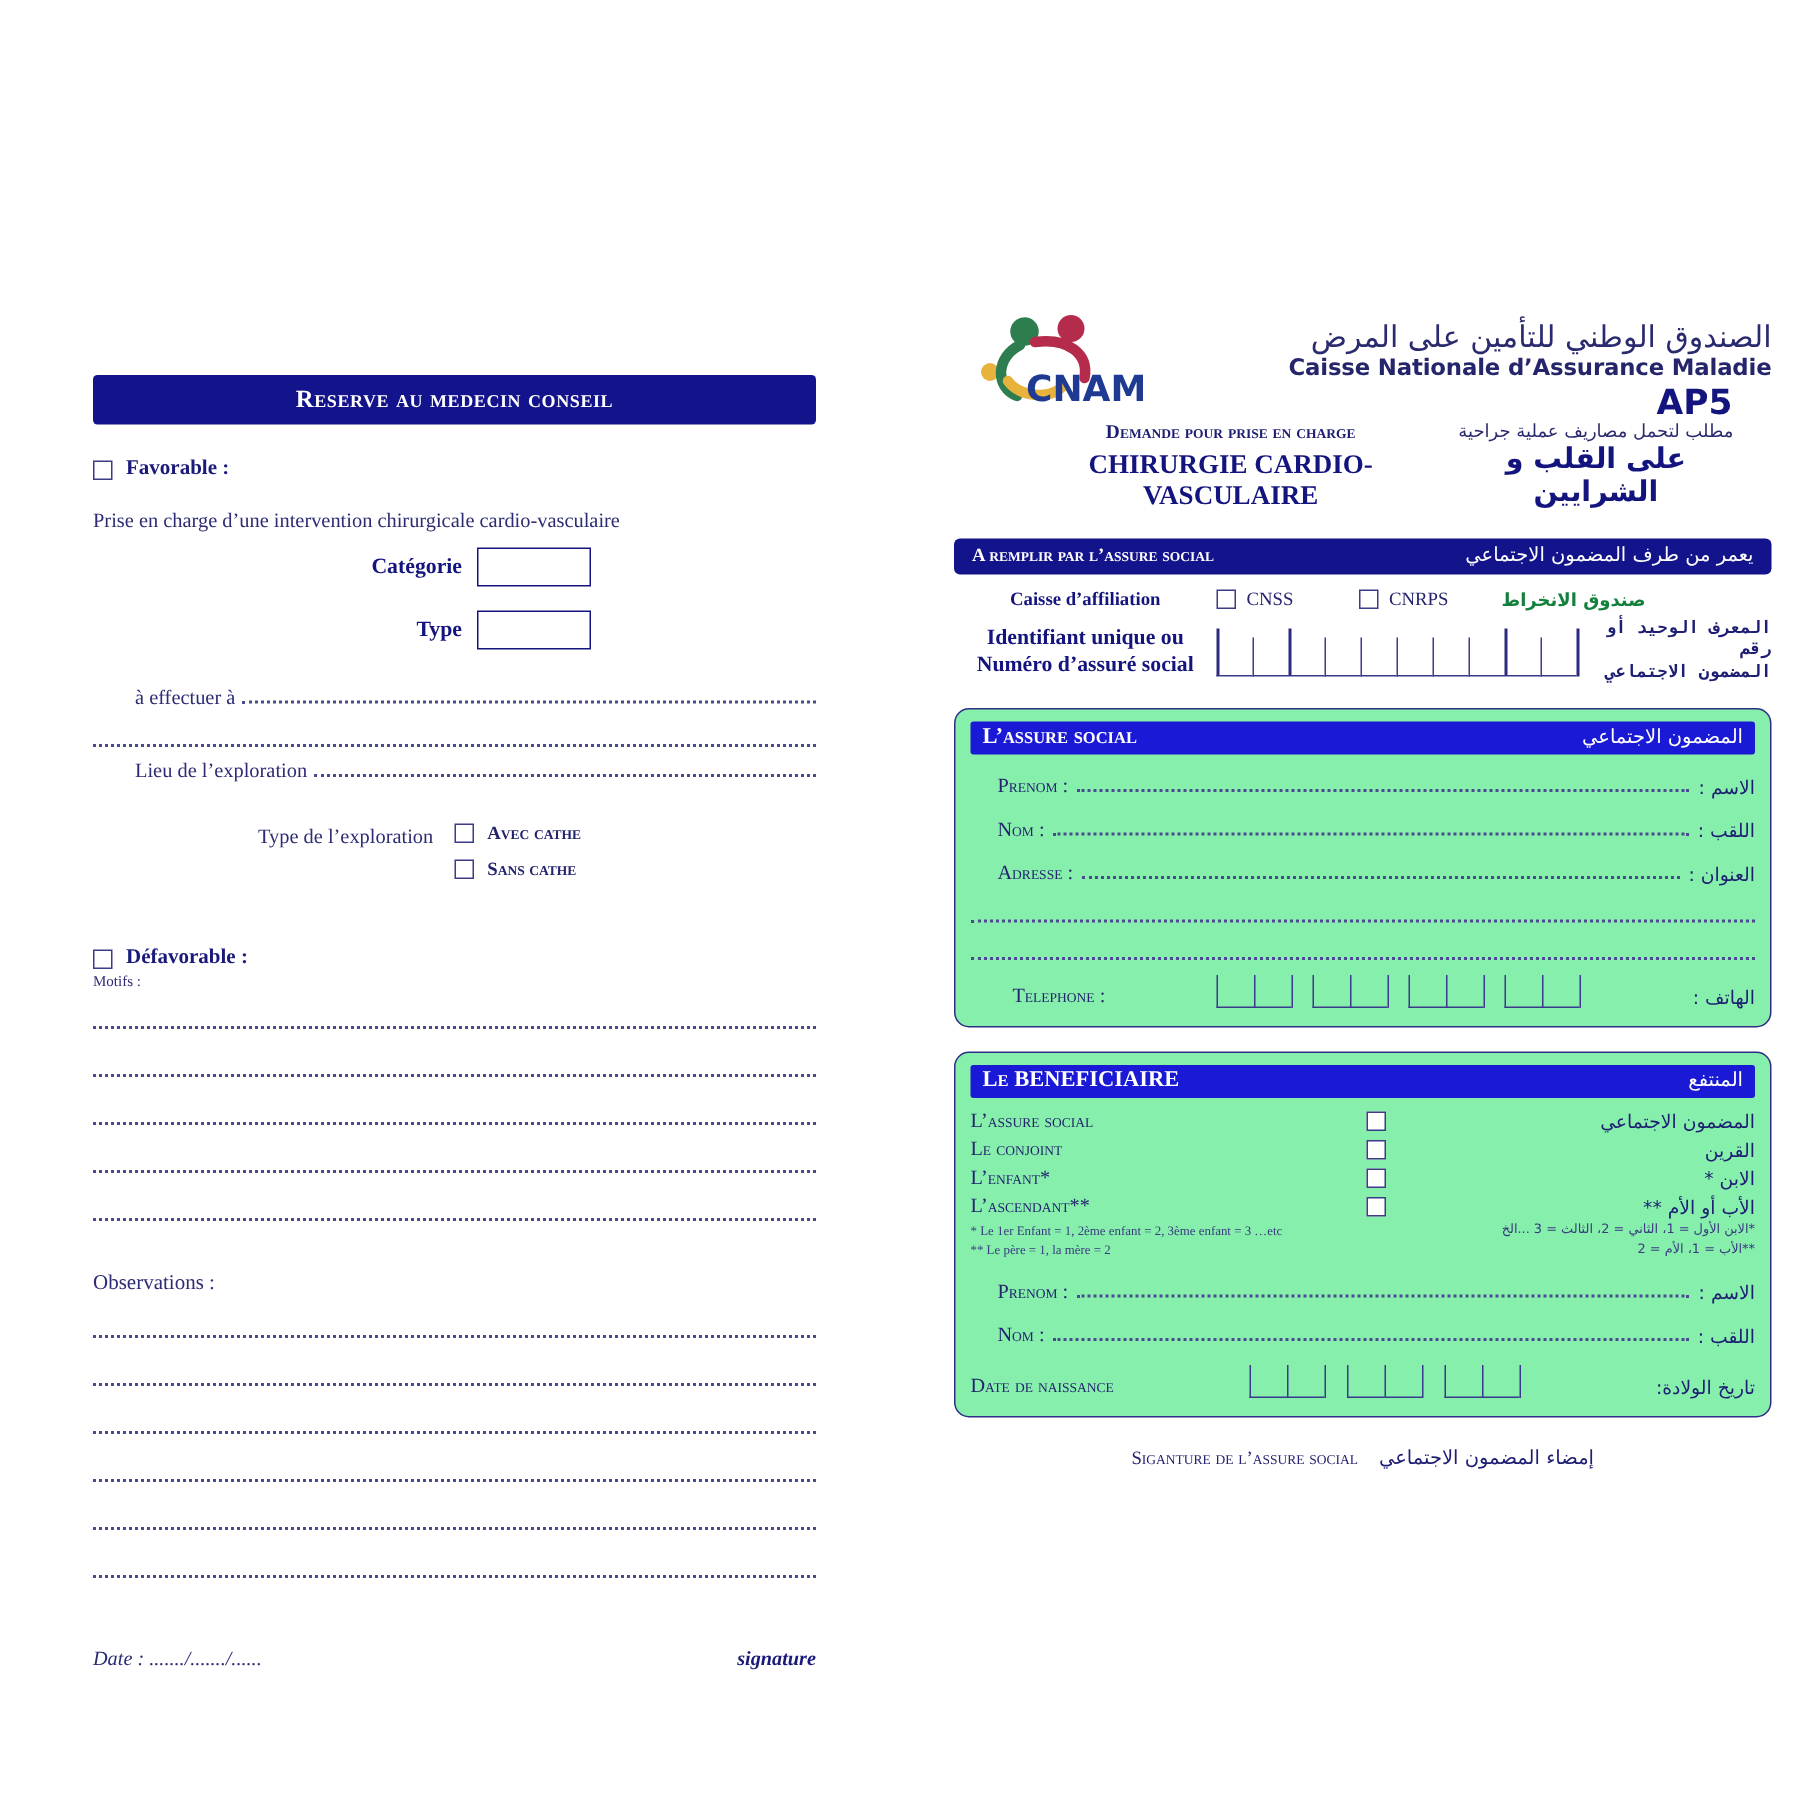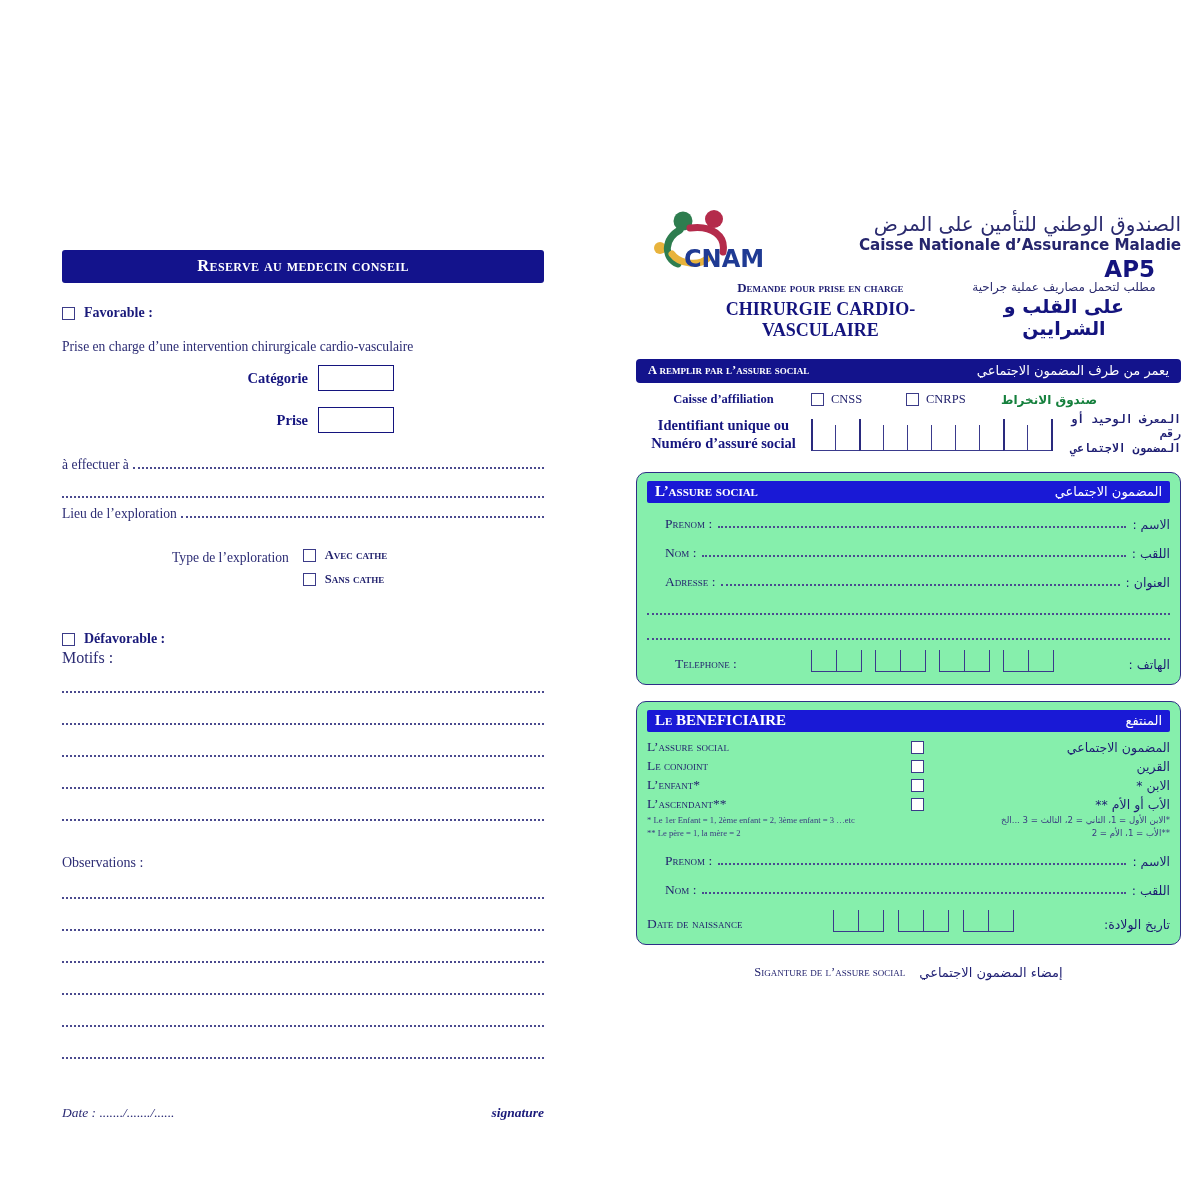--- a/index.html
+++ b/index.html
@@ -69,36 +69,36 @@
     display:flex;align-items:center;justify-content:flex-end;
     gap:10px;margin-top:10px;padding-right:150px;
   }
   .boxfield .lbl{font-weight:bold;font-size:14.5px;color:#14147e;}
   .boxfield .inp{
     width:74px;height:24px;
     border:1.6px solid #14147e;background:#fff;
   }
   .line-label{
     display:flex;align-items:flex-end;gap:4px;
-    font-size:13.6px;color:#2c2c74;margin-top:14px;
+    font-size:13.6px;color:#2c2c74;margin-top:14px;margin-left:28px;
   }
   .explo{
     display:flex;justify-content:flex-start;
     margin-top:26px;padding-left:110px;gap:14px;
   }
   .explo .t{font-size:13.6px;color:#2c2c74;padding-top:2px;}
   .explo .opts{display:flex;flex-direction:column;gap:9px;}
   .explo .opt{display:flex;align-items:center;gap:9px;}
   .explo .opt span{
     font-variant:small-caps;font-weight:bold;font-size:12.5px;color:#23236e;
   }
   .defav-row{
     display:flex;align-items:center;gap:9px;margin-top:44px;
   }
-  .motifs{font-size:16px;color:#2c2c74;margin-top:2px;}
+  .motifs{font-size:10px;color:#2c2c74;margin-top:2px;}
   .lines{margin-top:8px;}
   .lines .dot-full{margin-bottom:14px;}
   .obs{font-size:14px;color:#2c2c74;margin-top:34px;}
   .datesig{
     display:flex;justify-content:space-between;align-items:flex-end;
     margin-top:46px;
   }
   .datesig .d{
     font-style:italic;font-size:13.5px;color:#2a2a74;
   }
@@ -259,21 +259,21 @@
     </div>
 
     <div class="para">Prise en charge d’une intervention chirurgicale  cardio-vasculaire</div>
 
     <div class="boxfield">
       <span class="lbl">Catégorie</span>
       <span class="inp"></span>
     </div>
 
     <div class="boxfield" style="margin-top:16px;">
-      <span class="lbl">Prise</span>
+      <span class="lbl">Type</span>
       <span class="inp"></span>
     </div>
 
     <div class="line-label" style="margin-top:24px;">
       <span>à effectuer à</span>
       <span class="dotted-line"></span>
     </div>
     <div class="dot-row" style="margin-top:8px;">
       <span class="dot-full"></span>
     </div>

